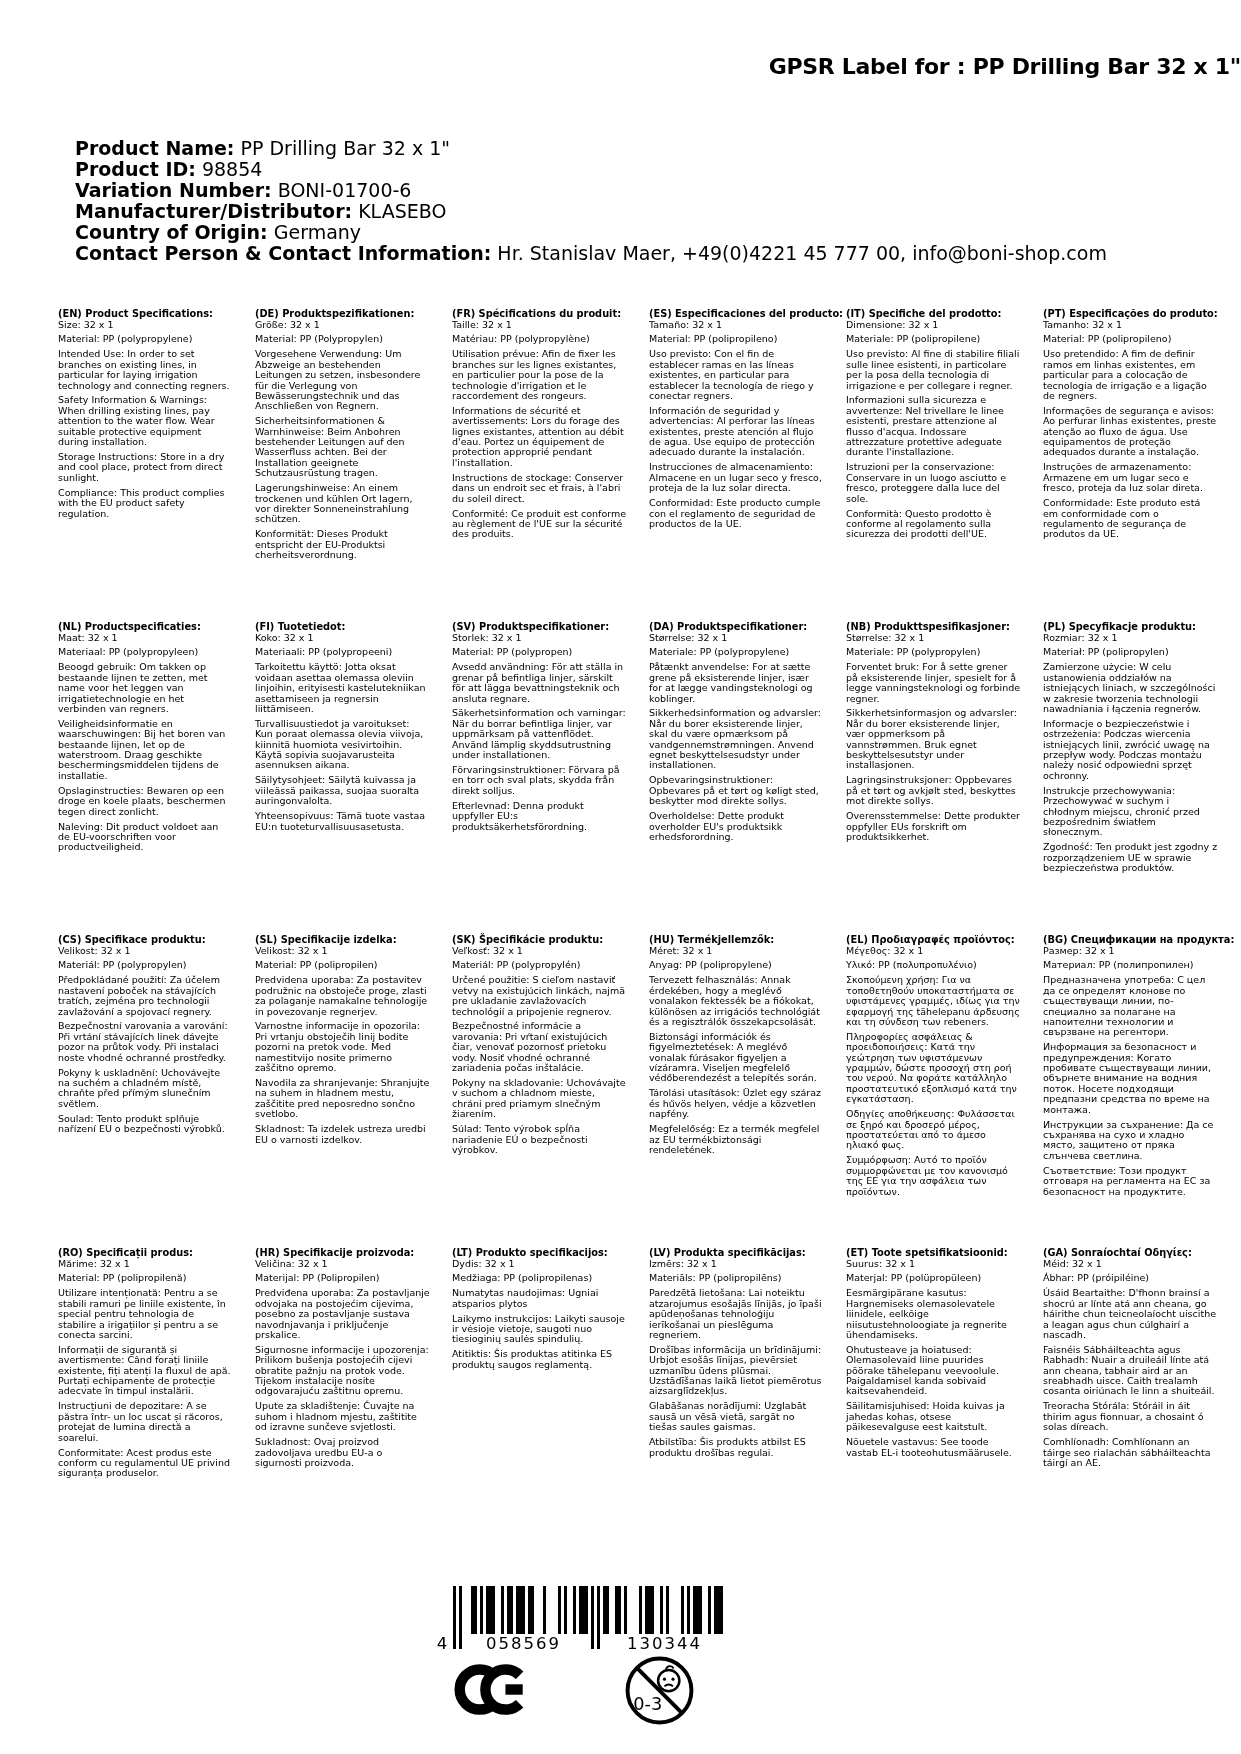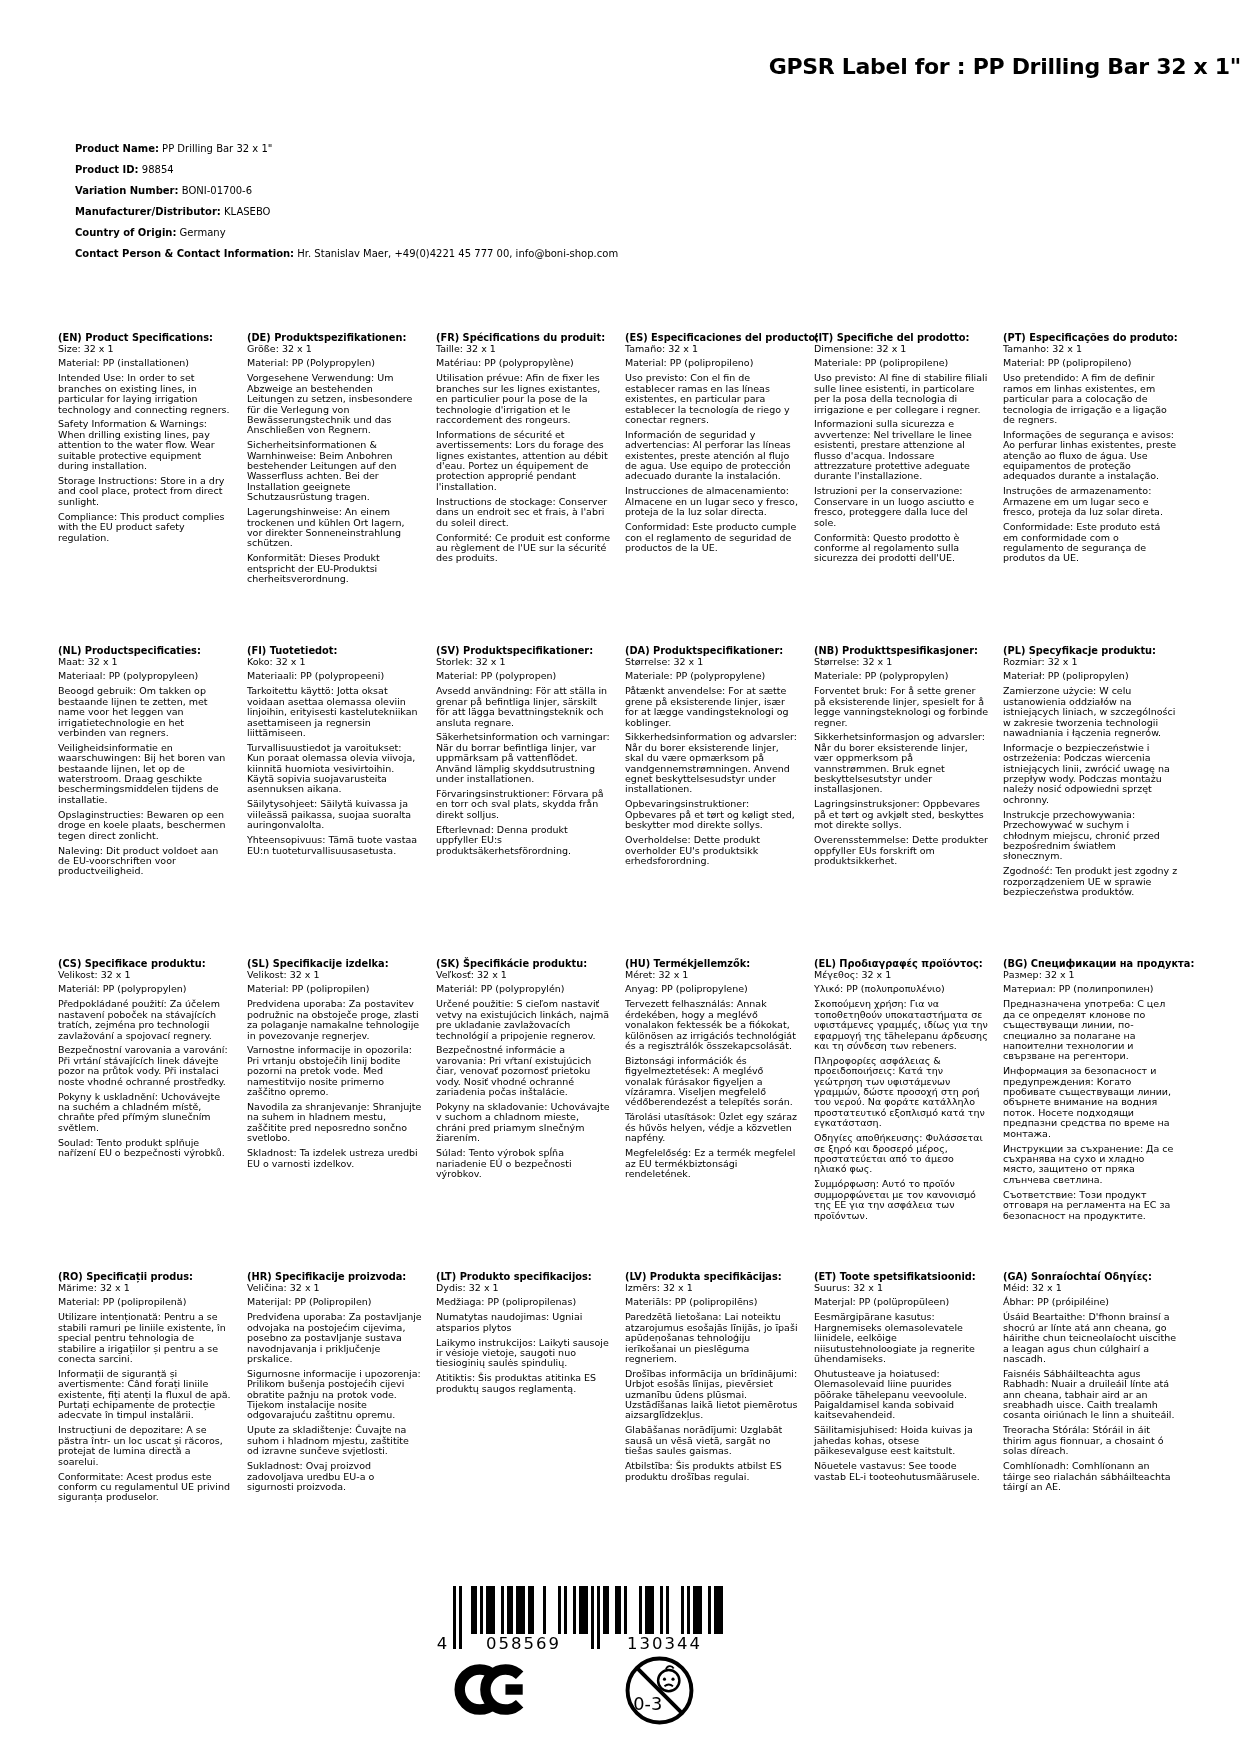--- a/index.html
+++ b/index.html
@@ -6,28 +6,27 @@
   html,body { background:#ffffff; }
   body {
     position:relative; width:1241px; height:1754px;
     font-family:"DejaVu Sans","Liberation Sans",sans-serif;
     color:#000; overflow:hidden;
   }
   .title {
     position:absolute; top:54px; left:0; width:100%;
     text-align:right; font-weight:bold; font-size:22px; letter-spacing:-0.3px;
   }
-  .product-info { position:absolute; left:75px; top:138px; font-size:10px; line-height:21px; }
+  .product-info { position:absolute; left:75px; top:138px; font-size:19px; line-height:21px; }
   .pi-label { font-weight:bold; }
   .pi-value { }
   .lang-grid {
     position:absolute; left:58px; top:308px; width:1160px;
-    display:grid; grid-template-columns:repeat(6,175px); column-gap:14px;
+    display:grid; grid-template-columns:repeat(6,175px); column-gap:22px;
     grid-auto-rows:313px;
-    margin-top:24px;
   }
   .cell { font-size:9.5px; line-height:10.4px; }
   .cell-h { font-weight:bold; font-size:9.8px; line-height:11.5px; white-space:nowrap; }
   .cell p { margin:0 0 4.5px 0; }
   .barcode { position:absolute; left:432px; top:1586px; }
   .ce { position:absolute; left:452px; top:1663px; }
   .age { position:absolute; left:624px; top:1655px; }
 </style>
 </head>
 <body>
@@ -40,21 +39,21 @@
     <div><span class="pi-label">Variation Number:</span><span class="pi-value">&nbsp;BONI-01700-6</span></div>
     <div><span class="pi-label">Manufacturer/Distributor:</span><span class="pi-value">&nbsp;KLASEBO</span></div>
     <div><span class="pi-label">Country of Origin:</span><span class="pi-value">&nbsp;Germany</span></div>
     <div><span class="pi-label">Contact Person &amp; Contact Information:</span><span class="pi-value">&nbsp;Hr. Stanislav Maer, +49(0)4221 45 777 00, info@boni-shop.com</span></div>
   </div>
 
 <div class="lang-grid">
     <div class="cell">
       <div class="cell-h">(EN) Product Specifications:</div>
       <p>Size: 32 x 1</p>
-      <p>Material: PP (installationen)</p>
+      <p>Material: PP (polypropylene)</p>
       <p>Intended Use: In order to set branches on existing lines, in particular for laying irrigation technology and connecting regners.</p>
       <p>Safety Information &amp; Warnings: When drilling existing lines, pay attention to the water flow. Wear suitable protective equipment during installation.</p>
       <p>Storage Instructions: Store in a dry and cool place, protect from direct sunlight.</p>
       <p>Compliance: This product complies with the EU product safety regulation.</p>
     </div>
     <div class="cell">
       <div class="cell-h">(DE) Produktspezifikationen:</div>
       <p>Größe: 32 x 1</p>
       <p>Material: PP (Polypropylen)</p>
       <p>Vorgesehene Verwendung: Um Abzweige an bestehenden Leitungen zu setzen, insbesondere für die Verlegung von Bewässerungstechnik und das Anschließen von Regnern.</p>

